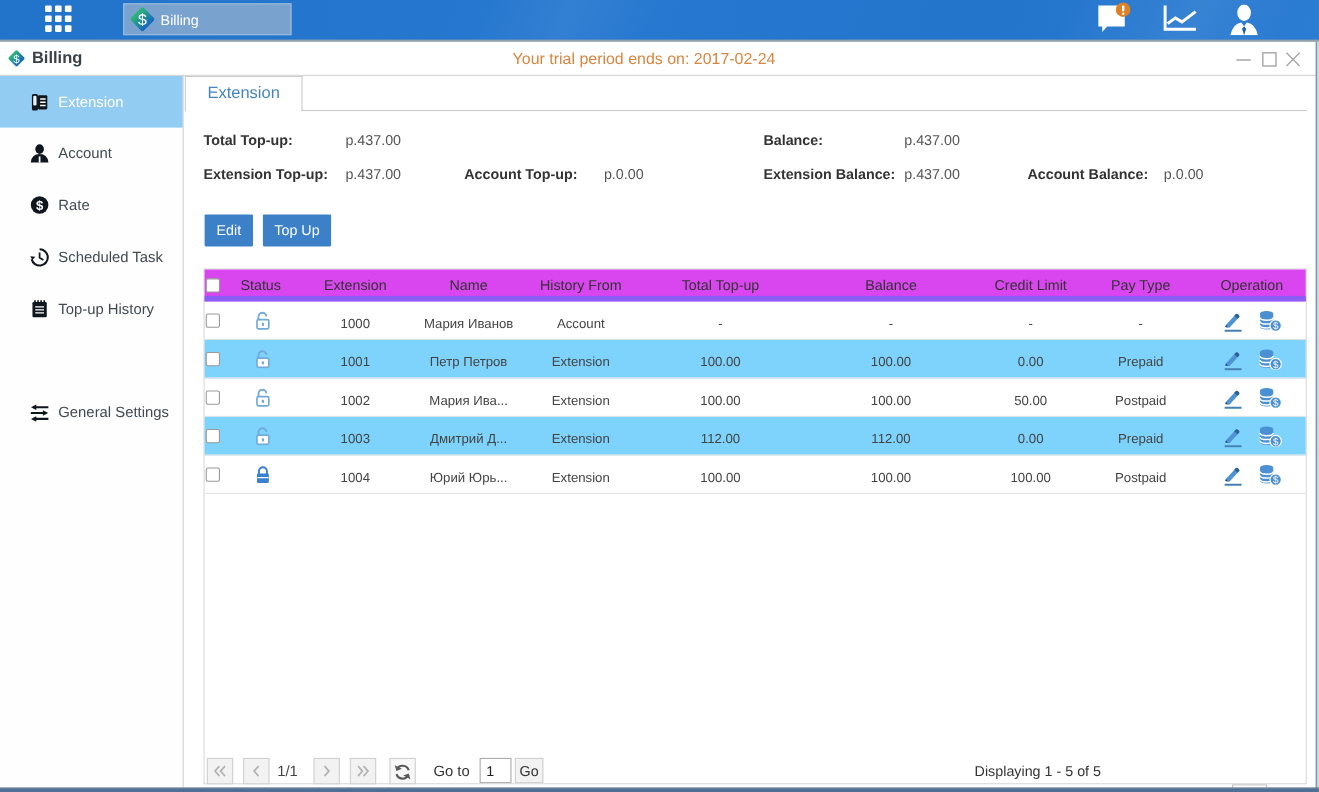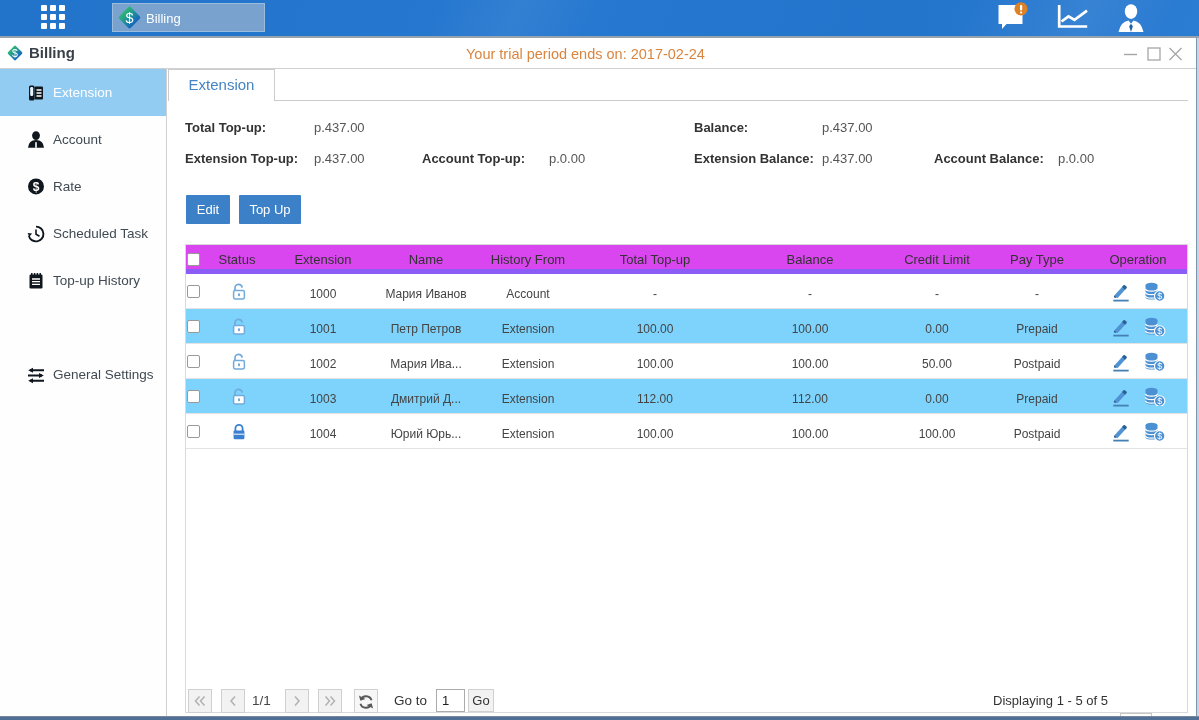--- a/index.html
+++ b/index.html
@@ -367,21 +367,21 @@
         </svg></div>
     <div class="pbtn" style="left:168px;top:444px;background:#f7f7f7"><svg width="16" height="16" viewBox="0 0 16 16" style="margin-top:4px">
       <path d="M13.5 6.2 a5.7 5.7 0 0 0 -10.7 -0.6" fill="none" stroke="#595959" stroke-width="2"></path>
       <path d="M0.9 1.6 l1.5 5.2 l5 -1.9 z" fill="#595959"></path>
       <path d="M2.5 9.8 a5.7 5.7 0 0 0 10.7 0.6" fill="none" stroke="#595959" stroke-width="2"></path>
       <path d="M15.1 14.4 l-1.5 -5.2 l-5 1.9 z" fill="#595959"></path>
         </svg></div>
     <div style="position:absolute;left:208px;top:444px;height:24px;line-height:24px;font-size:13.5px;color:#333">Go to</div>
     <div style="position:absolute;left:250px;top:444px;width:29px;height:23px;border:1px solid #ababab;background:#fff;font-size:13px;color:#222;line-height:21px;padding-left:5px">1</div>
     <div style="position:absolute;left:282px;top:444px;width:26px;height:23px;background:#f2f2f2;border:1px solid #d0d0d0;text-align:center;line-height:21px;font-size:13px;color:#333">Go</div>
-    <div style="position:absolute;left:700px;top:444px;width:222px;height:24px;line-height:24px;text-align:right;font-size:13px;color:#333">Displaying 1 - 5 of 5</div>
+    <div style="position:absolute;left:700px;top:444px;width:222px;height:24px;line-height:24px;font-size:13px;color:#333">Displaying 1 - 5 of 5</div>
     <div style="position:absolute;left:934px;top:468px;width:32px;height:24px;border:1px solid #c6c6c6;background:#fff">
       <span style="position:absolute;left:8px;top:0;line-height:22px;font-size:13px;color:#333">10</span>
       <svg width="12" height="7" viewBox="0 0 12 7" style="position:absolute;right:5px;top:8px">
           <path d="M0 0 h12 l-6 6.5 z" fill="#777"></path>
         </svg>
     </div>
 
   </div>
 </div>
 <div id="rightedge"></div>

